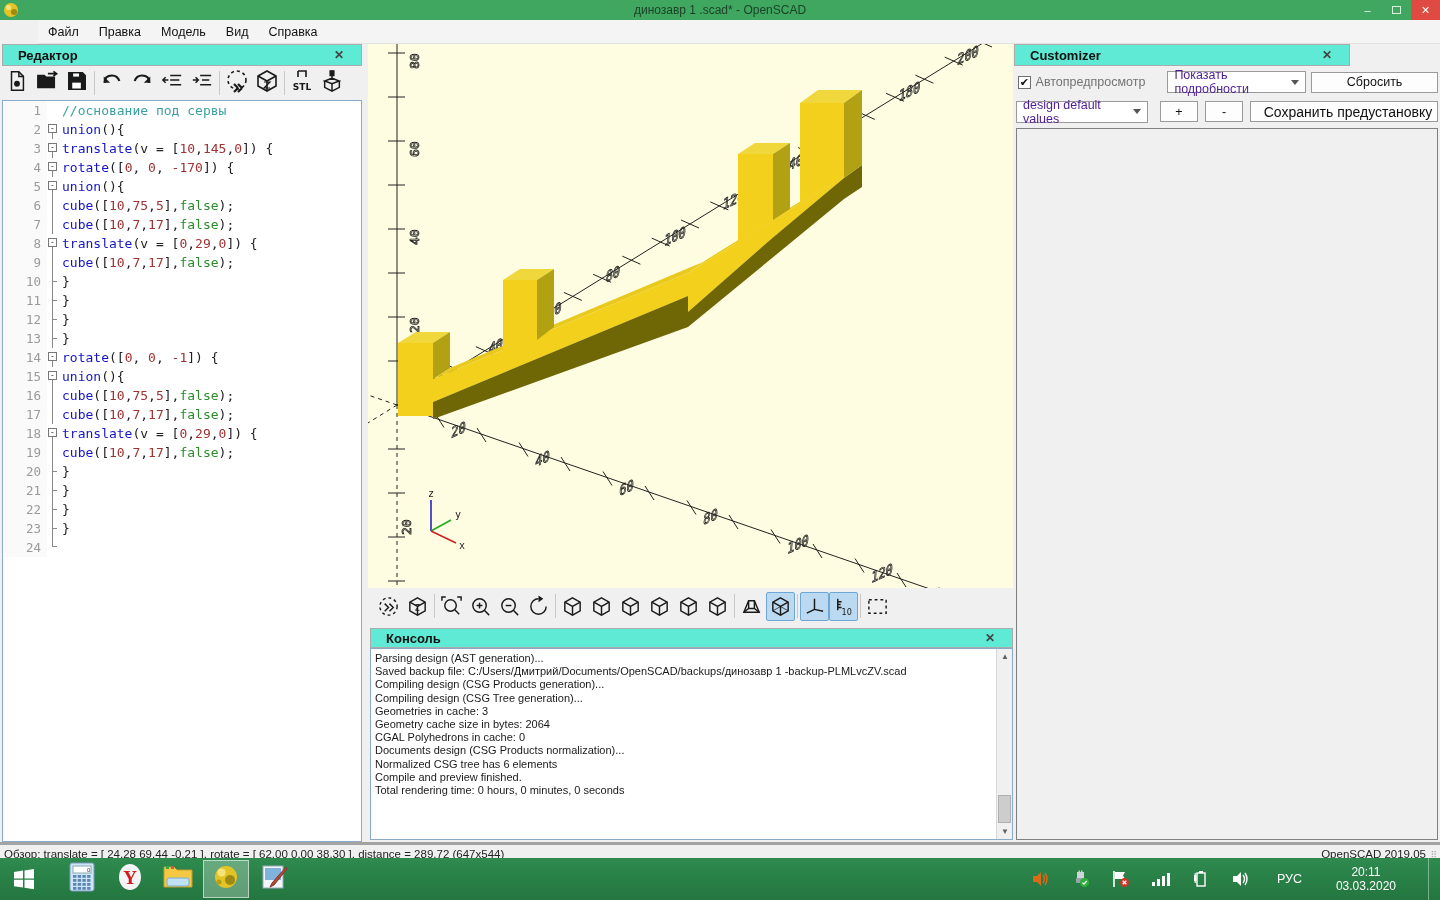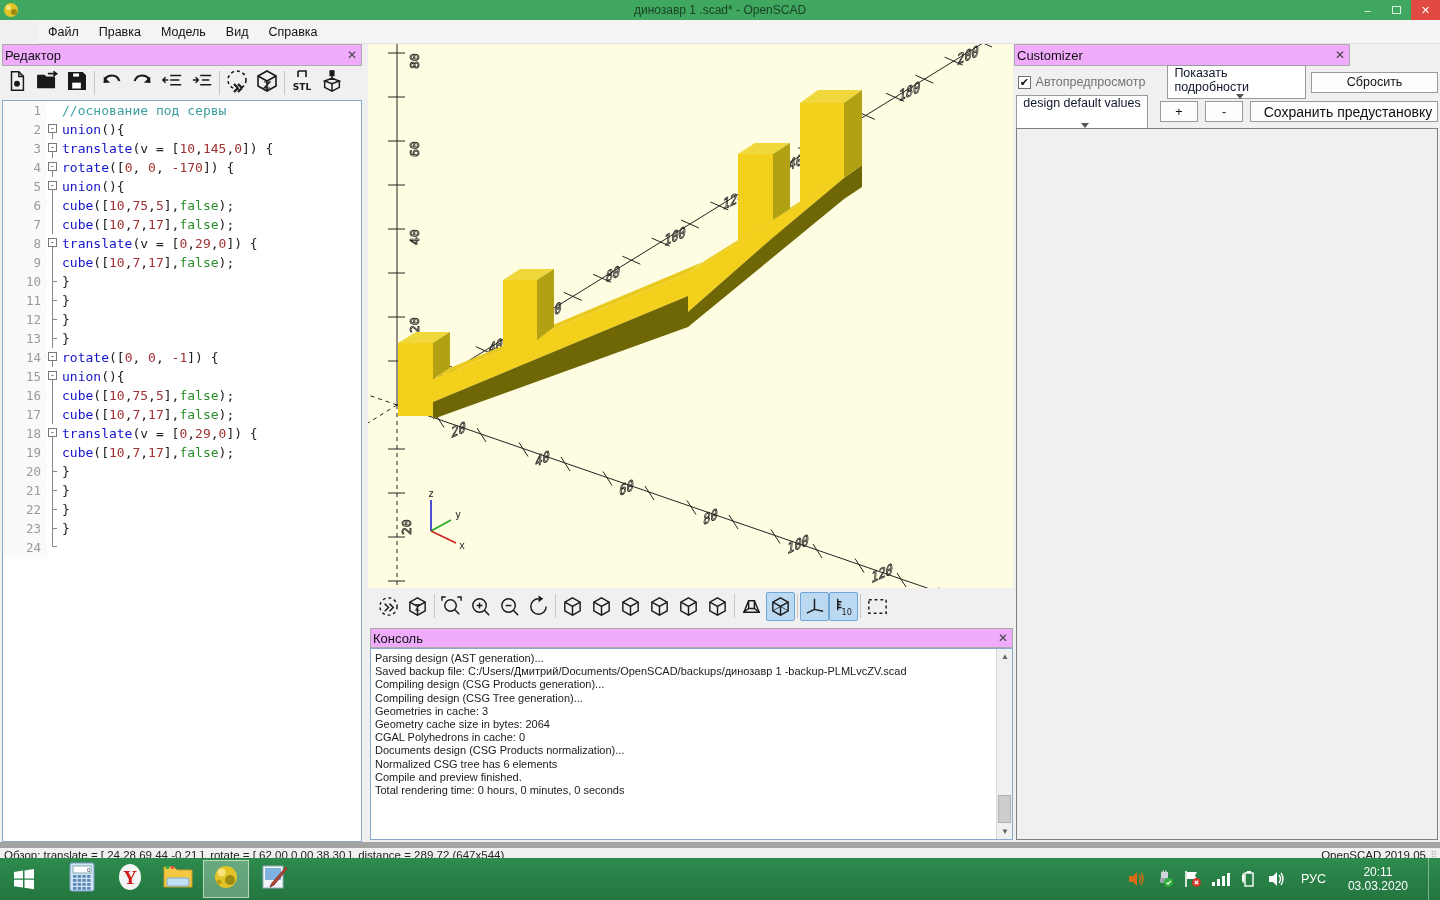--- a/index.html
+++ b/index.html
@@ -13,21 +13,21 @@
   .wbtns { position:absolute; right:0; top:0; height:20px; display:flex; }
   .wbtn { width:29px; height:20px; display:flex; align-items:center; justify-content:center; font-size:11px; color:#eafbee; }
   .wbtn.close { background:#e04a42; color:#fff; }
   .maxglyph { width:9px; height:8px; border:1px solid #d8f2df; }
 
   
   #menubar { left:0; top:20px; width:1440px; height:24px; background:#f4f4f4; border-bottom:1px solid #e2e2e2; display:flex; align-items:center;margin-left:38px; }
   .menu-item { padding:3px 10px; font-size:12.5px; color:#111; }
 
   
-  .dock-header { background:#f0abfc; border:1px solid #ababab; display:flex; align-items:center; justify-content:space-between; padding:0 2px; font-size:13px; color:#111; }
+  .dock-header { background:#5eead4; border:1px solid #ababab; display:flex; align-items:center; justify-content:space-between; padding:0 15px; font-size:13px; color:#111;font-weight:bold; }
   .dock-close { font-size:12px; color:#444; padding:0 2px; }
 
   
   #editor-header { left:2px; top:44px; width:360px; height:22px; }
   #editor-toolbar { left:2px; top:66px; width:360px; height:34px; background:#f0f0f0; display:flex; align-items:center; }
   .tbtn { width:30px; height:30px; display:flex; align-items:center; justify-content:center; }
   .tsep { width:1px; height:24px; background:#c8c8c8; margin:0 2px; }
   #code-area { left:2px; top:100px; width:360px; height:742px; background:#fff; border:1px solid #88aacc; overflow:hidden; font-family:"DejaVu Sans Mono",monospace; }
   .cline { display:flex; height:19px; line-height:19px; font-size:13px; white-space:pre; }
   .lnum { width:44px; text-align:right; padding-right:6px; color:#9a9a9a; background:#fafafa; font-size:12.5px; }
@@ -59,37 +59,37 @@
   .scrollbar { position:absolute; right:0; top:0; bottom:0; width:16px; background:#f0f0f0; border-left:1px solid #d8d8d8; }
   .sb-arrow { position:absolute; left:0; width:16px; height:15px; color:#606060; font-size:8px; text-align:center; line-height:15px; }
   .sb-thumb { position:absolute; left:1px; width:13px; background:#cdcdcd; border:1px solid #b0b0b0; }
 
   
   #cust-header { left:1014px; top:44px; width:336px; height:22px; }
   #cust-row1 { left:1016px; top:70px; width:422px; height:24px; display:flex; align-items:center; }
   #cust-row2 { left:1016px; top:99px; width:422px; height:25px; display:flex; align-items:center; }
   .chk { width:13px; height:13px; border:1px solid #707070; background:#fff; font-size:11px; line-height:11px; text-align:center; color:#111; margin:0 5px 0 2px; }
   .lbl { font-size:12.5px; color:#737373; }
-  .combo { height:34px; background:#fff; border:1px solid #9a9a9a; display:flex; align-items:center; justify-content:space-between; padding:0 6px; font-size:12.5px; color:#0f172a;flex-direction:column; }
+  .combo { height:22px; background:#fff; border:1px solid #9a9a9a; display:flex; align-items:center; justify-content:space-between; padding:0 6px; font-size:12.5px; color:#4c1d95; }
   .caret { width:0; height:0; border-left:4px solid transparent; border-right:4px solid transparent; border-top:5px solid #555; margin-left:6px; }
   .pbtn { height:21px; background:#fdfdfd; border:1px solid #9a9a9a; display:flex; align-items:center; justify-content:center; font-size:12.5px; color:#111; }
   #cust-panel { left:1016px; top:128px; width:422px; height:712px; background:#f0f0f0; border:1px solid #808080; }
 
   
-  #statusbar { left:0; top:842px; width:1440px; height:20px; background:#f0f0f0; border-top:6px solid #a3a3a3; display:flex; align-items:center; font-size:11.5px; color:#222; }
+  #statusbar { left:0; top:842px; width:1440px; height:20px; background:#f0f0f0; border-top:3px solid #a3a3a3; display:flex; align-items:center; font-size:11.5px; color:#222; }
   #status-left { padding-left:4px; }
   #status-right { position:absolute; right:14px; }
   #grip { position:absolute; right:2px; bottom:2px; color:#aaa; font-size:9px; letter-spacing:1px; }
 
   
   #taskbar { left:0; top:858px; width:1440px; height:42px; background:linear-gradient(#2e8b4e,#23763f); display:flex; align-items:center; }
   .tb-app { width:46px; height:38px; margin:0 1px; display:flex; align-items:center; justify-content:center; }
   .tb-app.active { background:rgba(255,255,255,0.28); border:1px solid rgba(255,255,255,0.55); }
   #start-btn { width:48px; height:42px; display:flex; align-items:center; justify-content:center; }
-  #tray { position:absolute; right:6px; top:0; height:42px; display:flex; align-items:center; gap:8px; color:#fff; }
+  #tray { position:absolute; right:6px; top:0; height:42px; display:flex; align-items:center; gap:20px; color:#fff; }
   #tray-lang { font-size:12.5px; color:#fff; padding:0 6px; }
   #tray-clock { text-align:center; font-size:12px; line-height:14px; padding:0 8px; }
   .tray-ico { width:20px; height:20px; display:flex; align-items:center; justify-content:center; }
   #show-desktop { width:6px; height:42px; border-left:1px solid rgba(255,255,255,0.4); margin-left:4px; }
 </style>
 </head>
 <body>
 
 <div id="titlebar" class="abs">
   <svg id="app-icon" viewBox="0 0 18 18">

